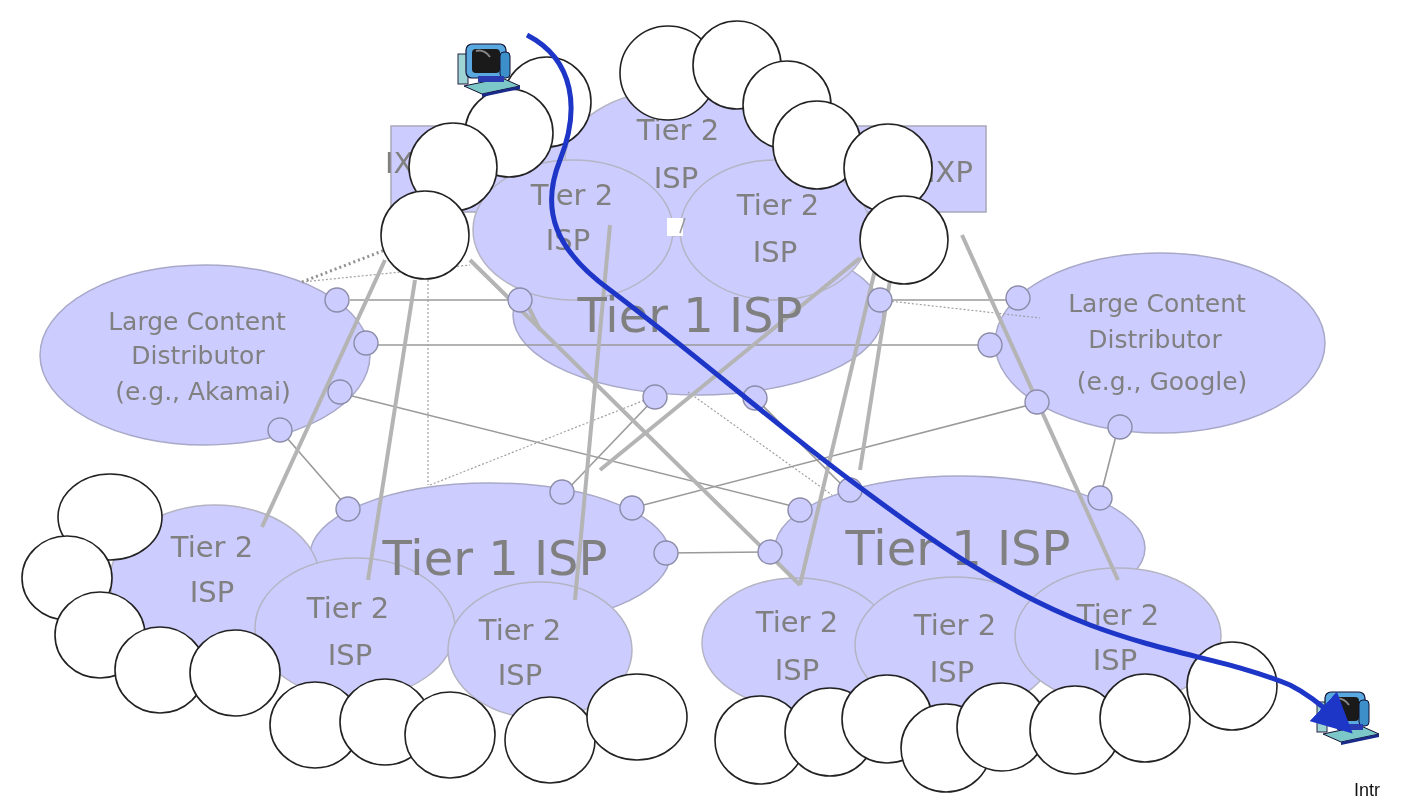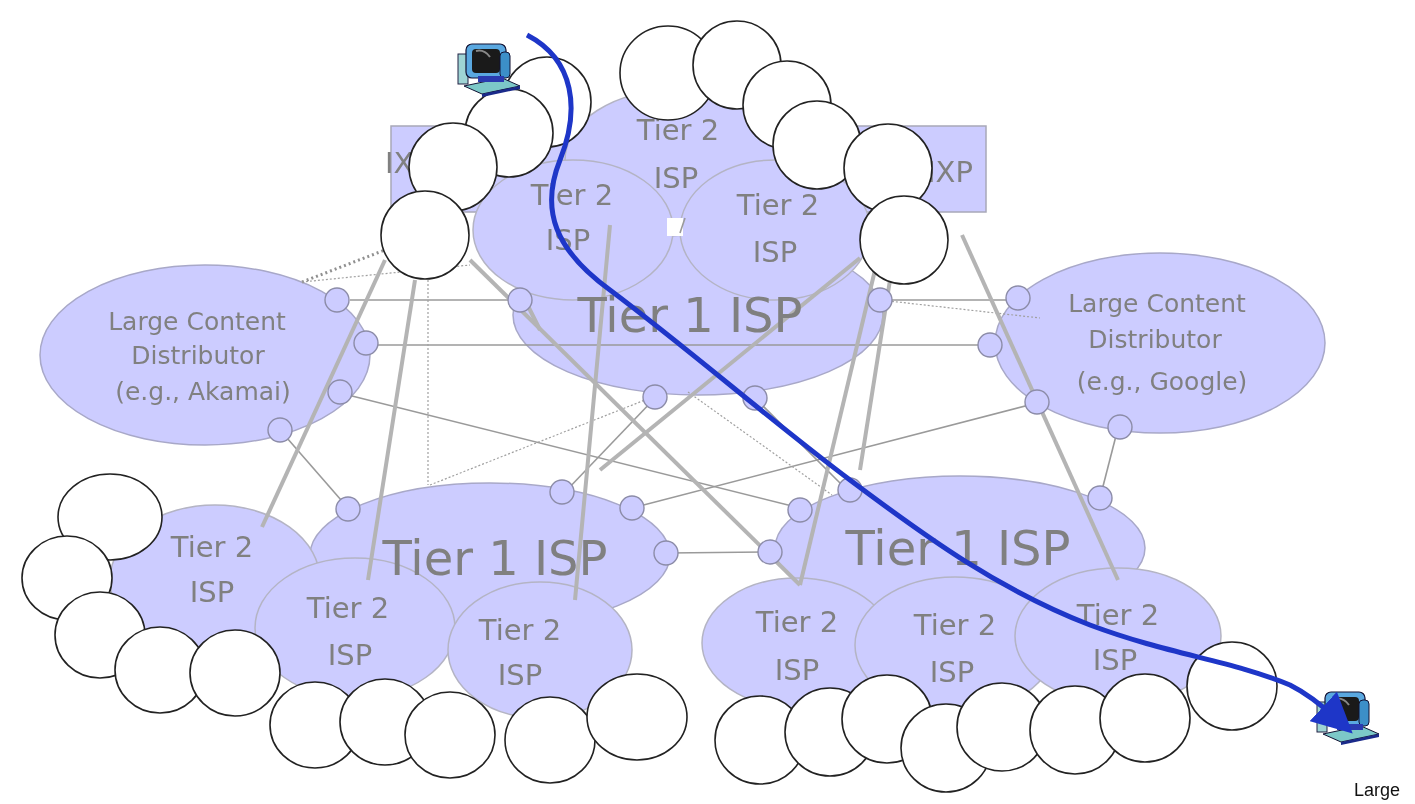--- a/index.html
+++ b/index.html
@@ -195,13 +195,13 @@
   <g transform="translate(458,42)">
       <use href="#pc"></use>
     </g>
   <g transform="translate(1317,690)">
       <use href="#pc"></use>
     </g>
 
   <path class="path" d="M527,35 C575,60 580,110 560,160 C540,210 555,250 610,290 C690,350 770,420 850,480 C930,540 1000,590 1090,625 C1170,655 1230,660 1290,685 C1310,695 1325,708 1338,720" marker-end="url(#arrowhead)"></path>
 </svg>
 
-<div class="caption">Large</div>
+<div class="caption">Intr</div>
 
 </body></html>

